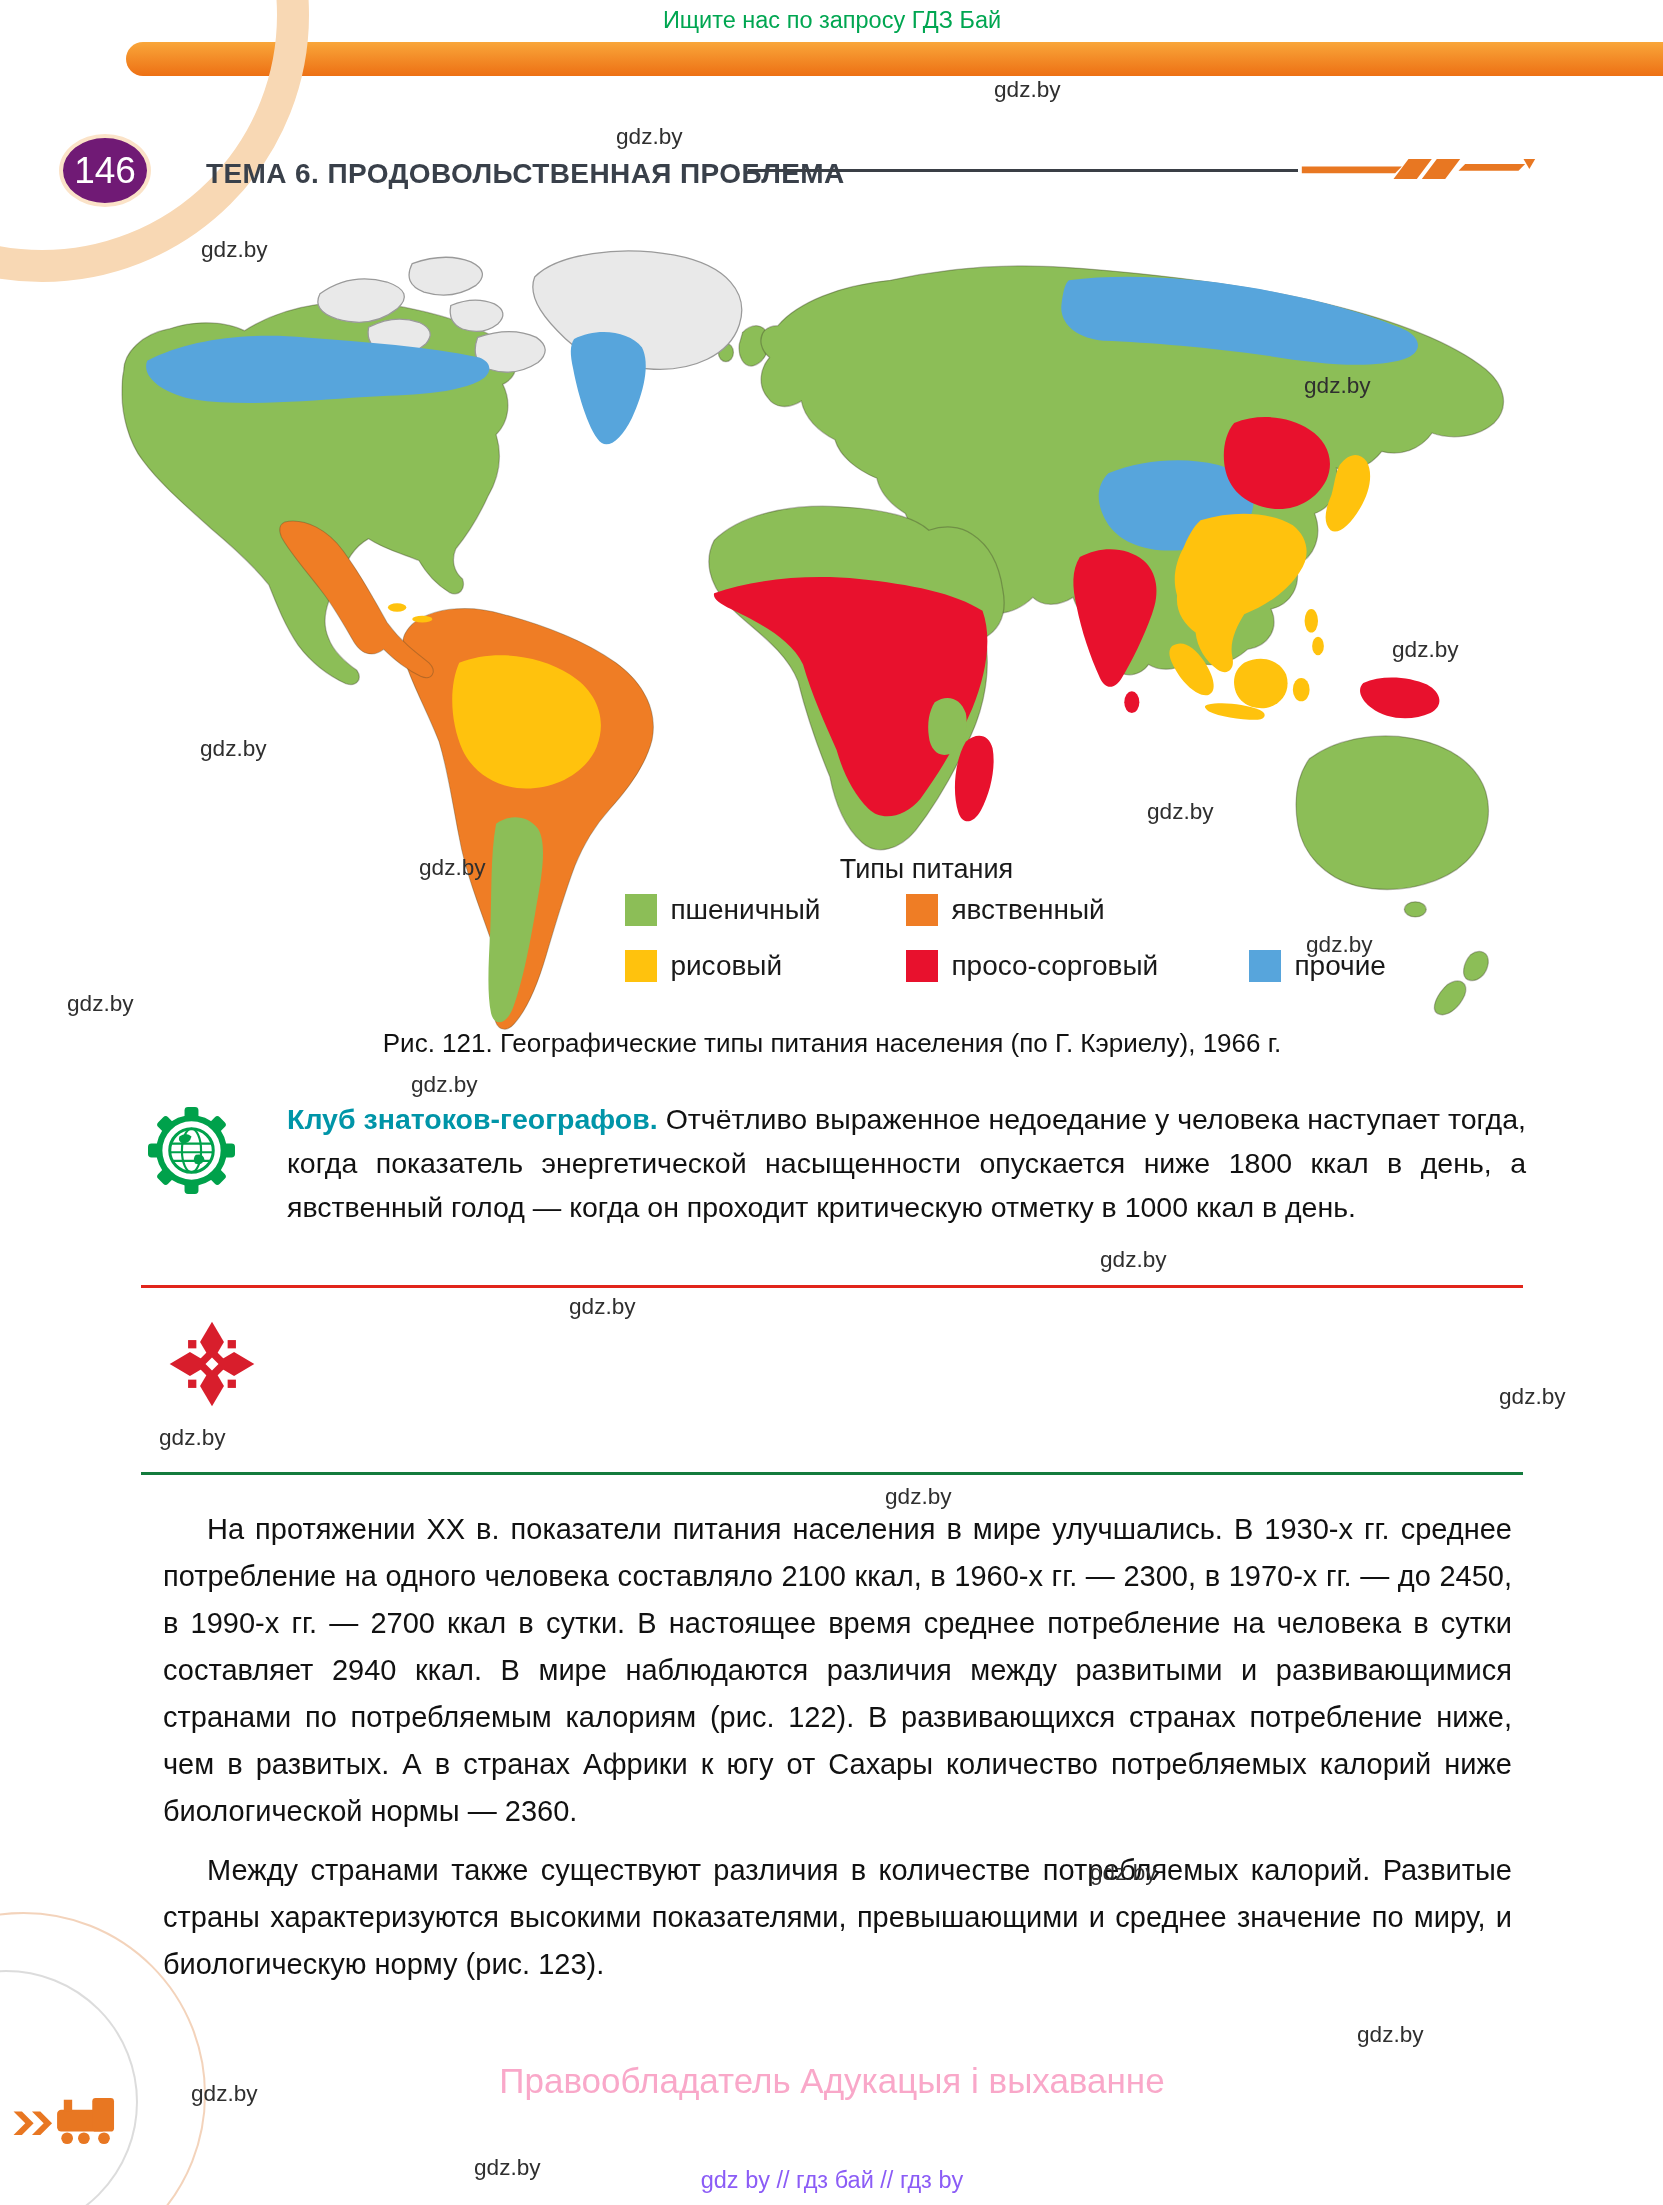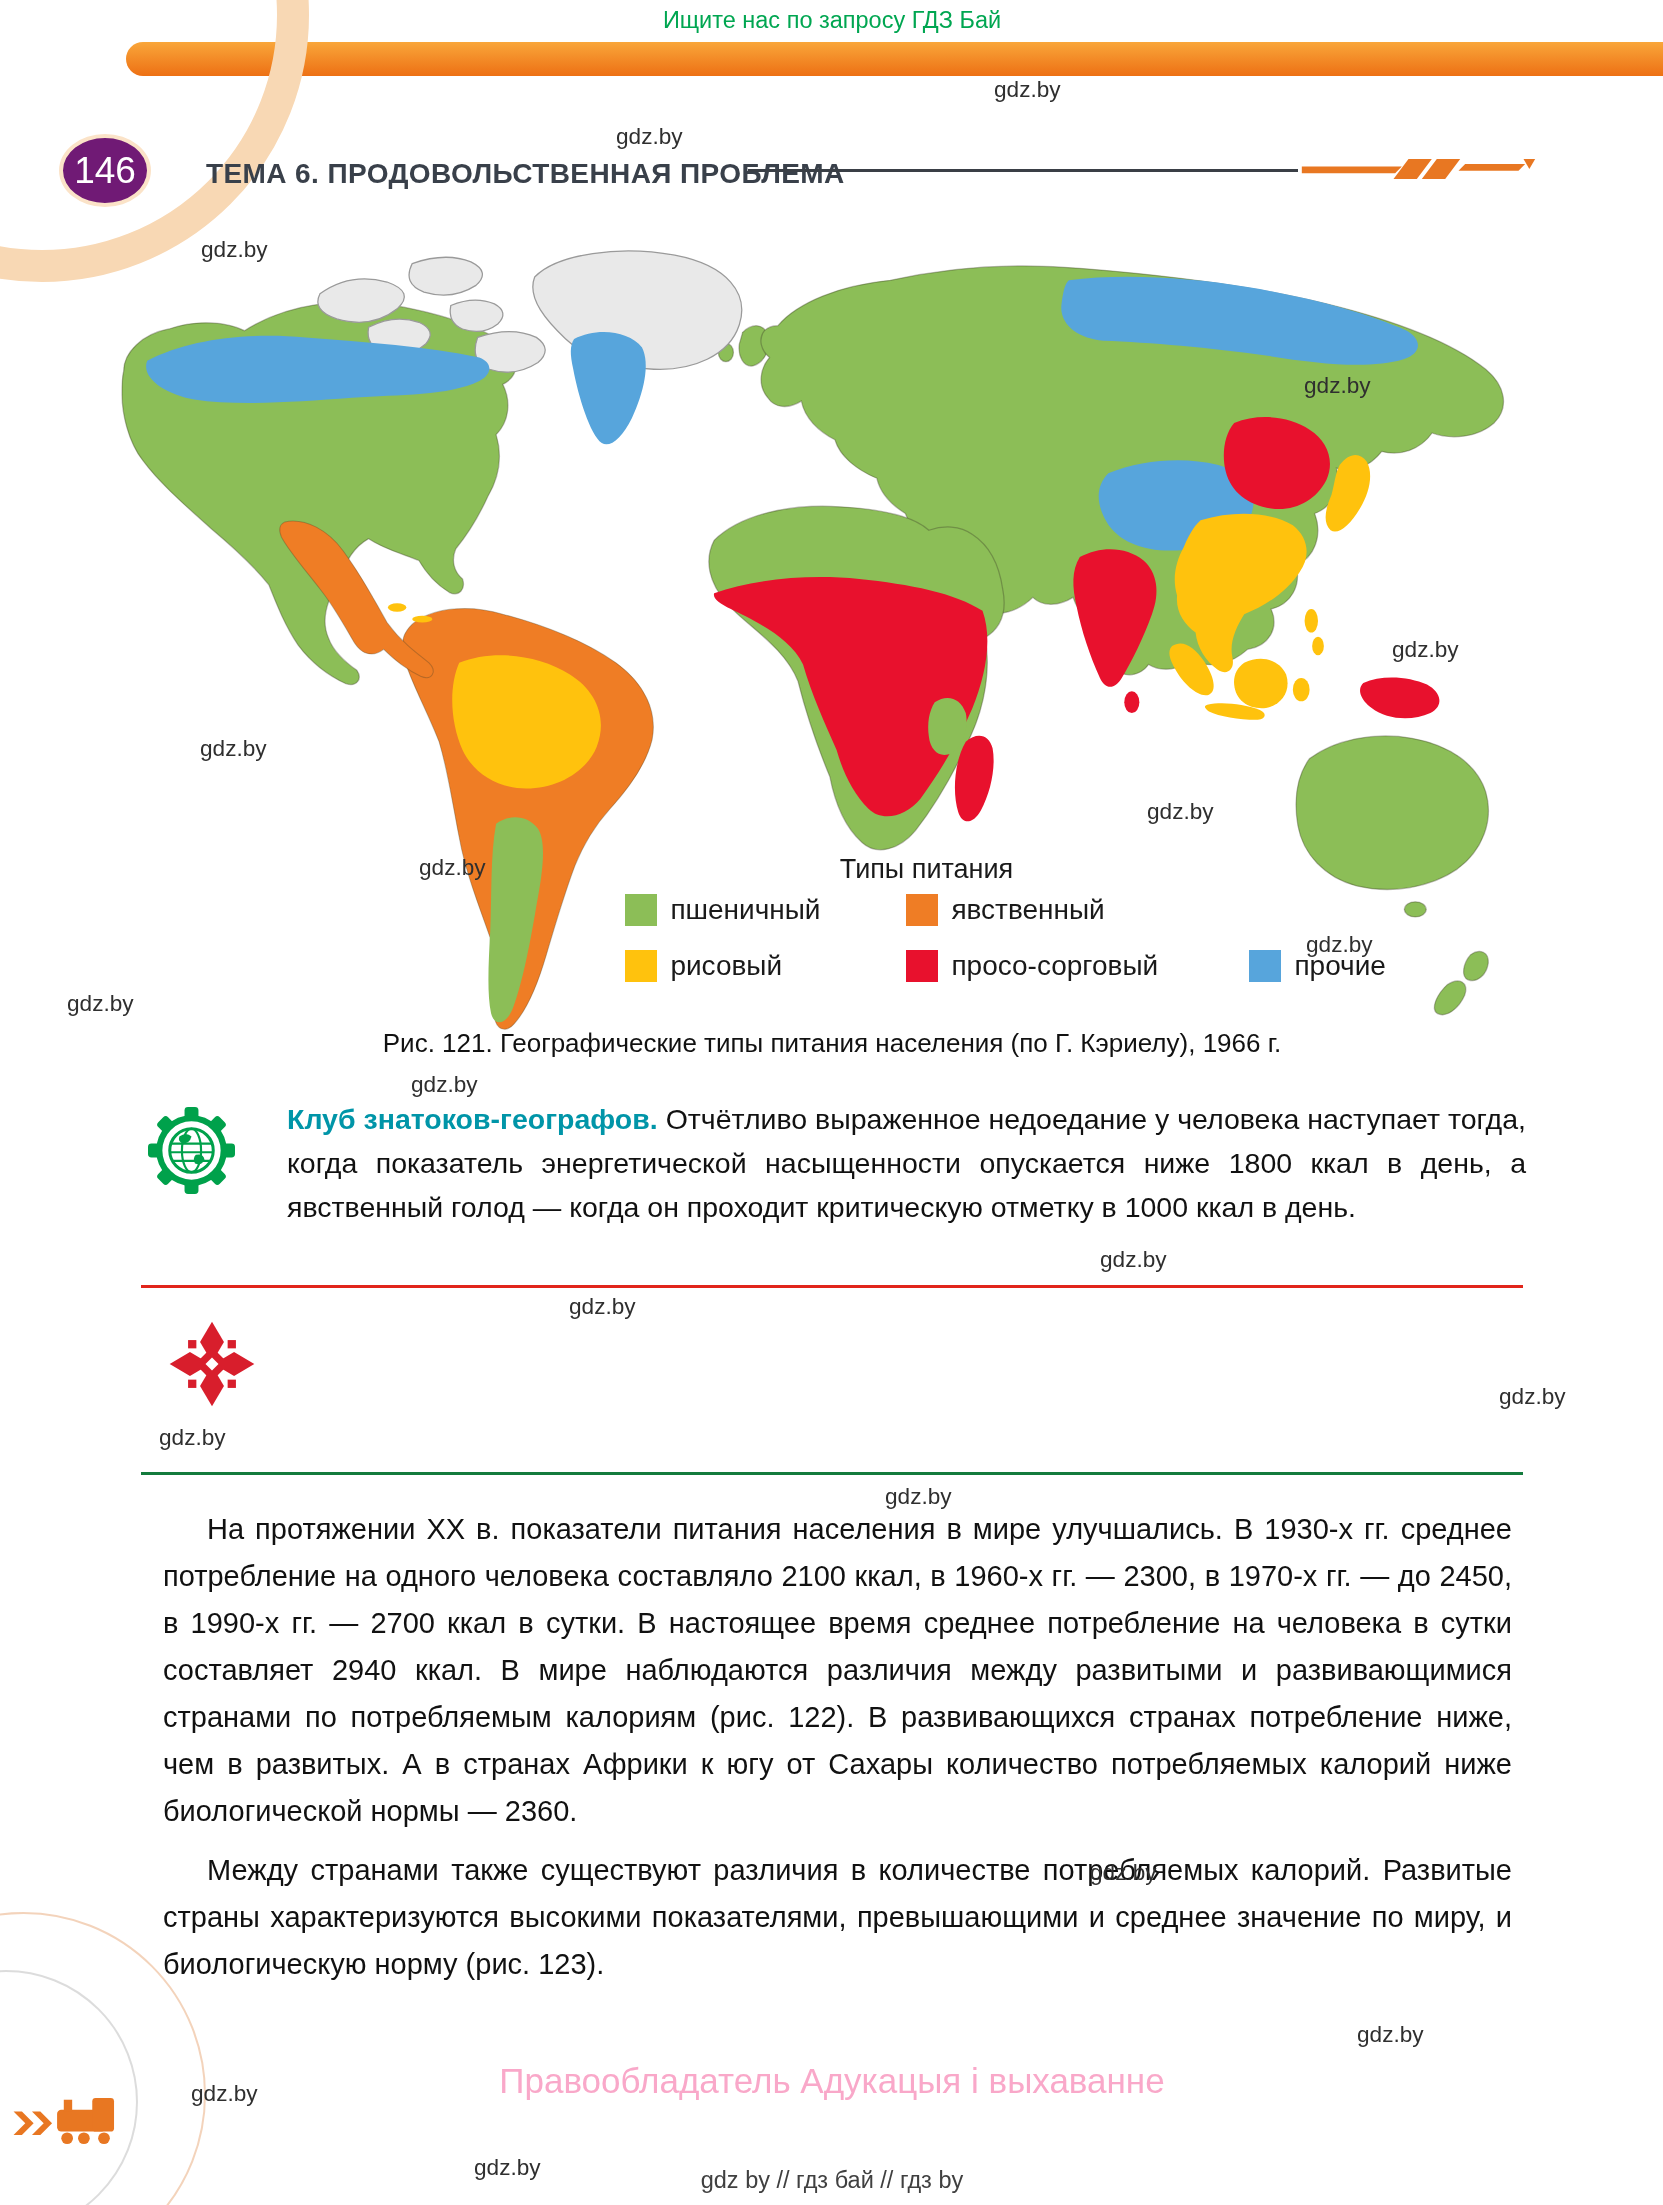--- a/index.html
+++ b/index.html
@@ -56,21 +56,21 @@
   
   .body-text { position:absolute; left:151px; top:1494px; width:1373px;
     font-size:29px; line-height:47px; text-align:justify; }
   .body-text p { margin:12px; text-indent:44px; }
 
   
   .copyright { position:absolute; left:0; top:2061px; width:100%; text-align:center;
     font-size:35px; color:#F9A8C9; }
   .train { position:absolute; left:10px; top:2088px; }
   .bottom-links { position:absolute; left:0; top:2167px; width:100%; text-align:center;
-    font-size:23.5px; color:#404040; }
+    font-size:23.5px; color:#8b5cf6; }
   .bottom-links .link { cursor:pointer; }
   .arc1 { position:absolute; left:-159px; top:1912px; width:361px; height:361px;
     border:2.5px solid rgba(220,130,60,.35); border-radius:50%; }
   .arc2 { position:absolute; left:-126px; top:1970px; width:260px; height:260px;
     border:2.5px solid rgba(140,140,140,.3); border-radius:50%; }
 </style>
 </head>
 <body>
 
 <div class="page">

